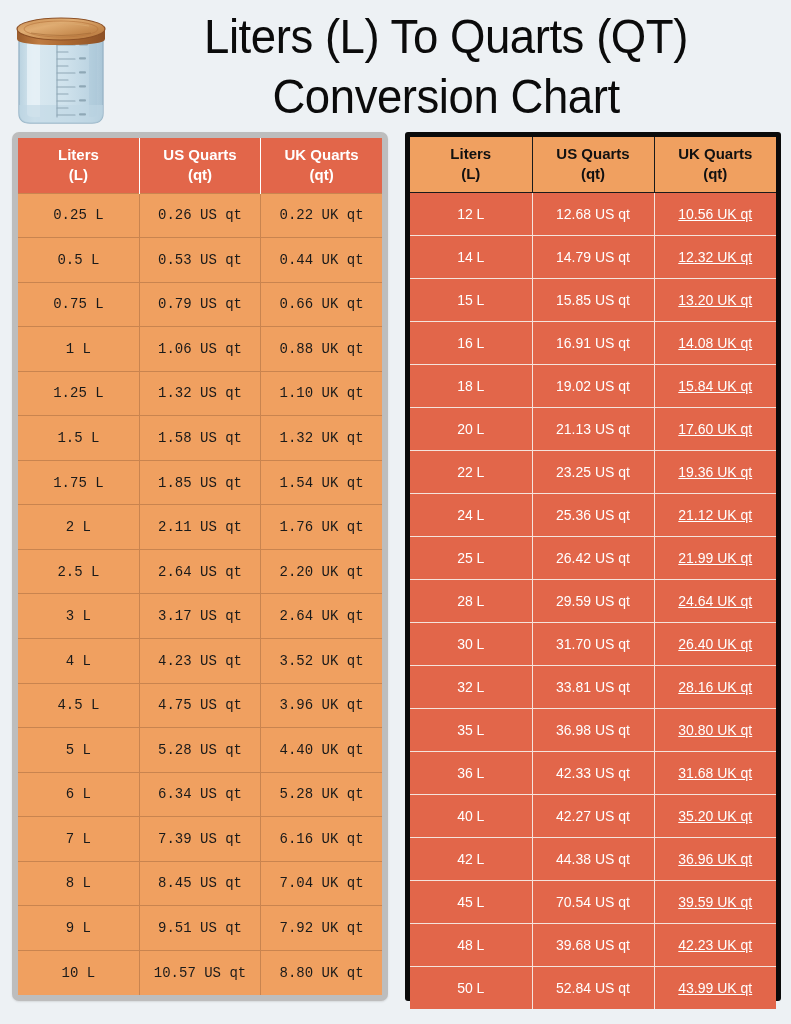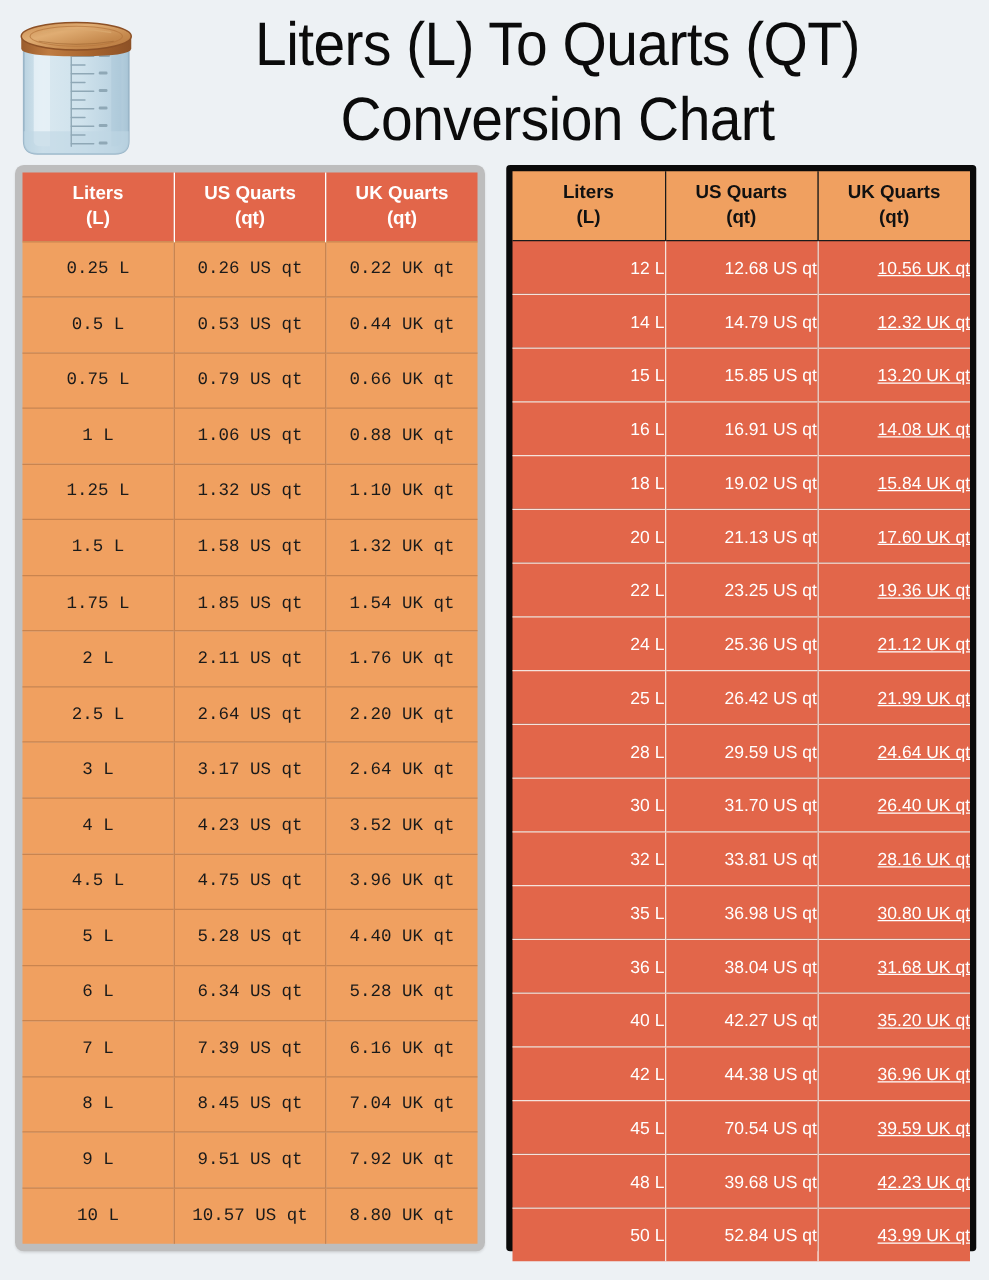--- a/index.html
+++ b/index.html
@@ -126,21 +126,20 @@
     border-bottom: 1px solid #1a1a1a;
   }
   #right-table th:last-child { border-right: none; }
 
   #right-table td {
     background: #e2664a;
     color: #ffffff;
     height: 43px;
     border-top: 1px solid #f5e3dc;
     border-right: 1px solid #f5e3dc;
-    text-align: right;
   }
   #right-table td:last-child { border-right: none; text-decoration: underline; }
   #right-table tr:first-child td { border-top: none; }
 
   .hdr-l1 { display: block; }
   .hdr-l2 { display: block; }
 </style>
 </head>
 <body>
 
@@ -409,21 +408,21 @@
             <td>33.81 US qt</td>
             <td>28.16 UK qt</td>
           </tr>
           <tr>
             <td>35 L</td>
             <td>36.98 US qt</td>
             <td>30.80 UK qt</td>
           </tr>
           <tr>
             <td>36 L</td>
-            <td>38.04 US qt</td>
+            <td>42.33 US qt</td>
             <td>31.68 UK qt</td>
           </tr>
           <tr>
             <td>40 L</td>
             <td>42.27 US qt</td>
             <td>35.20 UK qt</td>
           </tr>
           <tr>
             <td>42 L</td>
             <td>44.38 US qt</td>

